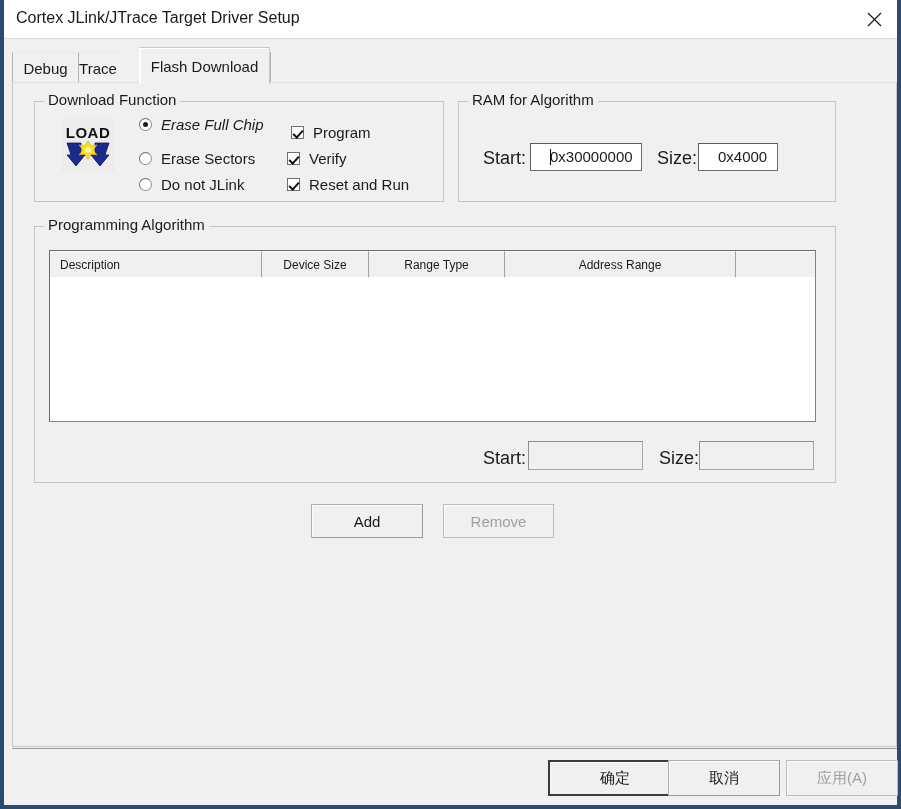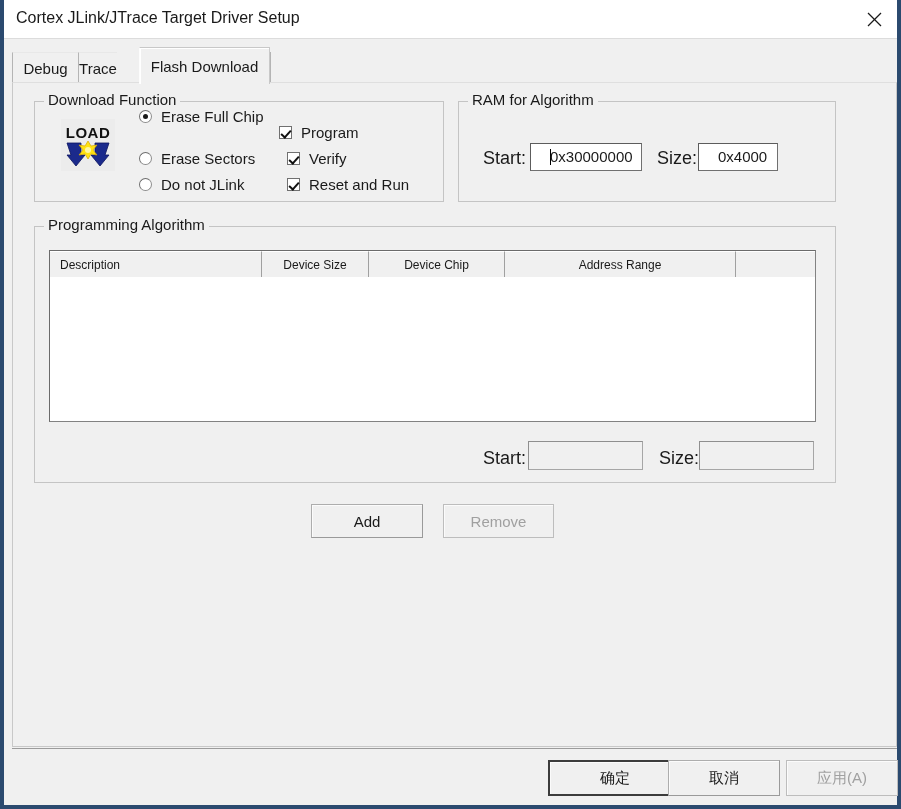--- a/index.html
+++ b/index.html
@@ -308,34 +308,34 @@
 
       <path d="M6 24 L20 24 L20 36 L24 36 L15 47 L6 36 L10 36 Z" fill="#1b2a8c" stroke="#0d1560" stroke-width="0.8"></path>
 
       <path d="M48 24 L34 24 L34 36 L30 36 L39 47 L48 36 L44 36 Z" fill="#1b2a8c" stroke="#0d1560" stroke-width="0.8"></path>
 
       <path d="M27 22 L30 27 L36 26 L32 31 L36 36 L30 35 L27 40 L24 35 L18 36 L22 31 L18 26 L24 27 Z" fill="#ffe213" stroke="#d8a800" stroke-width="0.7"></path>
       <circle cx="27" cy="31" r="3" fill="#fff7a0"></circle>
     </svg>
   </div>
 
-  <div class="radio-row" style="left:135px; top:108px;">
+  <div class="radio-row" style="left:135px; top:116px;font-style:italic;">
     <span class="radio-mark on"></span>
     <span>Erase Full Chip</span>
   </div>
   <div class="radio-row" style="left:135px; top:150px;">
     <span class="radio-mark"></span>
     <span>Erase Sectors</span>
   </div>
   <div class="radio-row" style="left:135px; top:176px;">
     <span class="radio-mark"></span>
     <span>Do not JLink</span>
   </div>
 
-  <div class="check-row" style="left:275px; top:124px;">
+  <div class="check-row" style="left:287px; top:124px;">
     <span class="check-mark on"></span>
     <span>Program</span>
   </div>
   <div class="check-row" style="left:283px; top:150px;">
     <span class="check-mark on"></span>
     <span>Verify</span>
   </div>
   <div class="check-row" style="left:283px; top:176px;">
     <span class="check-mark on"></span>
     <span>Reset and Run</span>
@@ -350,21 +350,21 @@
   <div class="textbox" style="left:694px; top:143px; width:80px; height:28px;"><span>0x4000</span></div>
 
   <div class="groupbox" style="left:30px; top:226px; width:802px; height:257px;">
     <div class="group-title">Programming Algorithm</div>
   </div>
 
   <div id="listview">
     <div id="listheader">
       <div class="col left" style="width:212px;">Description</div>
       <div class="col" style="width:107px;">Device Size</div>
-      <div class="col" style="width:136px;">Device Chip</div>
+      <div class="col" style="width:136px;">Range Type</div>
       <div class="col" style="width:231px;">Address Range</div>
       <div class="col" style="width:79px;"></div>
     </div>
     <div id="listbody"></div>
   </div>
 
   <div class="field-label" style="left:479px; top:448px;">Start:</div>
   <div class="textbox disabled" style="left:524px; top:441px; width:115px; height:29px;"><span></span></div>
   <div class="field-label" style="left:655px; top:448px;">Size:</div>
   <div class="textbox disabled" style="left:695px; top:441px; width:115px; height:29px;"><span></span></div>

